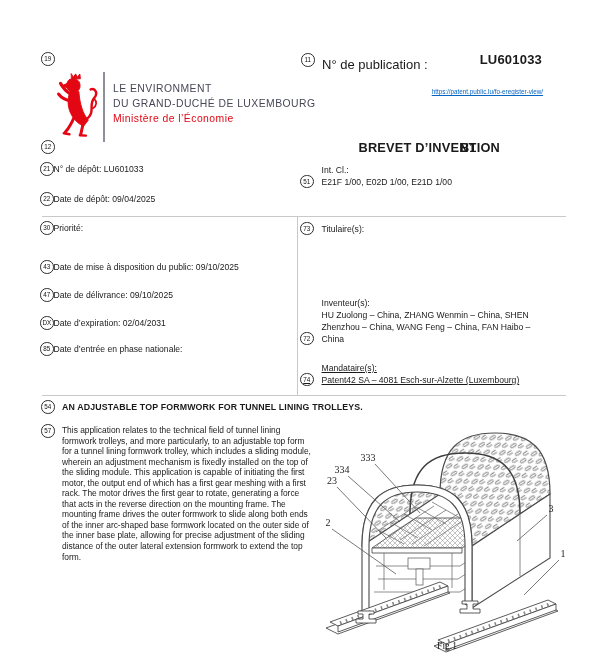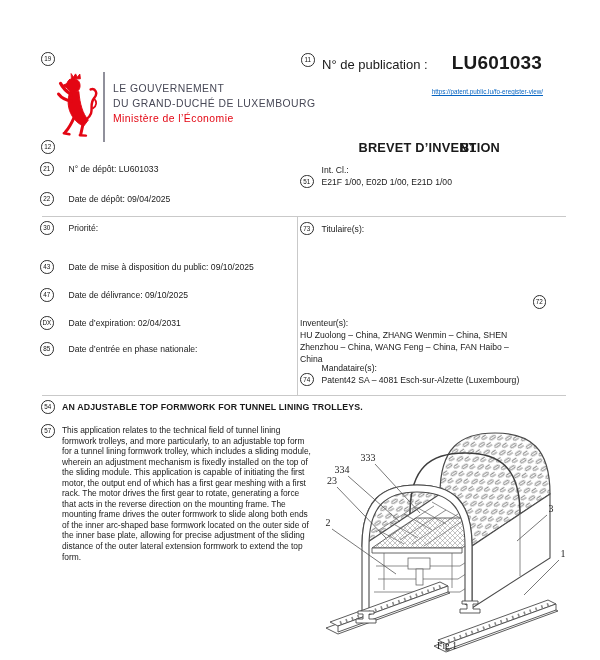--- a/index.html
+++ b/index.html
@@ -16,31 +16,31 @@
     font-size:6.3px; color:#111; background:#fff;
   }
 
   
   .gov-line { font-size:10.4px; letter-spacing:0.45px; color:#474856; line-height:15px; }
   .gov-line.red { color:#e30613; }
   .vbar { position:absolute; left:103px; top:72px; width:1.6px; height:70px; background:#90909b; }
 
   .pub-label { position:absolute; left:322px; top:57px; font-size:13px; }
   .pub-number { position:absolute; left:420px; top:52px; width:122px; text-align:right;
-                font-size:19px; font-weight:bold; letter-spacing:0.2px; }
+                font-size:13px; font-weight:bold; letter-spacing:0.2px; }
   .reg-link { position:absolute; left:320px; top:88px; width:223px; text-align:right;
               font-size:6.3px; color:#0563c1; text-decoration:underline; cursor:pointer; }
 
   .doc-title { position:absolute; left:100px; top:140px; width:400px; text-align:right;
                font-size:12.8px; font-weight:bold; letter-spacing:0.2px; }
   .kind-code { position:absolute; left:460px; top:140px; width:92px; text-align:left;
                font-size:12.8px; font-weight:bold; }
 
   .field-text { font-size:8.6px; line-height:11px; }
-  .row { position:absolute; left:40px; display:flex; gap:15px; align-items:flex-start; }
+  .row { position:absolute; left:40px; display:flex; gap:0; align-items:flex-start; }
   .row .inid { position:relative; flex:0 0 auto; margin-top:-2px; }
   .row-r { position:absolute; left:300px; display:flex; gap:8px; align-items:flex-end; }
   .row-r .inid { position:relative; flex:0 0 auto; margin-top:-2px; }
   .block-text { font-size:8.6px; line-height:12px; width:246px; white-space:pre-line; }
   .block-label { font-size:8.6px; line-height:12px; }
 
   .hrule { position:absolute; left:42px; width:524px; height:1.4px; background:#c9c9c9; }
   .vrule { position:absolute; left:297px; top:216px; width:1.2px; height:179px; background:#c9c9c9; }
 
   .inv-title { position:absolute; left:62px; top:402px; width:480px;
@@ -73,21 +73,21 @@
       <path stroke-width="2.6" fill="none" d="M8,65 L14,66"></path>
       <path stroke-width="2.6" fill="none" d="M25,67 L31.5,67.5"></path>
       <path stroke-width="2.6" fill="none" d="M32,50 C42,43 34,35 40,28 C45,22.5 41,16.5 36.5,18.5"></path>
       <path stroke-width="1.8" fill="none" d="M40,28 C43.5,31.5 43,36 39,38.5"></path>
     </g>
   </svg>
 
   <div class="vbar"></div>
 
   <div class="abs" style="left:113px; top:81px;">
-    <div class="gov-line">LE GOUVERNEMENT</div>
+    <div class="gov-line">LE ENVIRONMENT</div>
     <div class="gov-line">DU GRAND-DUCHÉ DE LUXEMBOURG</div>
     <div class="gov-line red">Ministère de l’Économie</div>
   </div>
 
   <span class="inid" style="left:301px; top:53px;">
       <span>11</span>
     </span>
   <div class="pub-label">N° de publication :</div>
   <div class="pub-number">LU601033</div>
   <div class="reg-link">https://patent.public.lu/fo-eregister-view/</div>
@@ -158,32 +158,32 @@
   </div>
 
   <div class="row-r" style="top:223px;">
     <span class="inid">
         <span>73</span>
       </span>
     <span>
       <div class="block-label">Titulaire(s):</div>
     </span>
   </div>
-  <div class="row-r" style="top:297px;flex-direction:column;">
+  <div class="row-r" style="top:297px;">
     <span class="inid">
         <span>72</span>
       </span>
     <span>
       <div class="block-label">Inventeur(s):</div>
       <div class="block-text">HU Zuolong – China, ZHANG Wenmin – China, SHEN
 Zhenzhou – China, WANG Feng – China, FAN Haibo –
 China</div>
     </span>
   </div>
-  <div class="row-r" style="top:362px;">
+  <div class="row-r" style="top:362px;text-decoration:underline;">
     <span class="inid">
         <span>74</span>
       </span>
     <span>
       <div class="block-label">Mandataire(s):</div>
       <div class="block-text">Patent42 SA – 4081 Esch-sur-Alzette (Luxembourg)</div>
     </span>
   </div>
 
   <span class="inid" style="left:41px; top:400px;">

